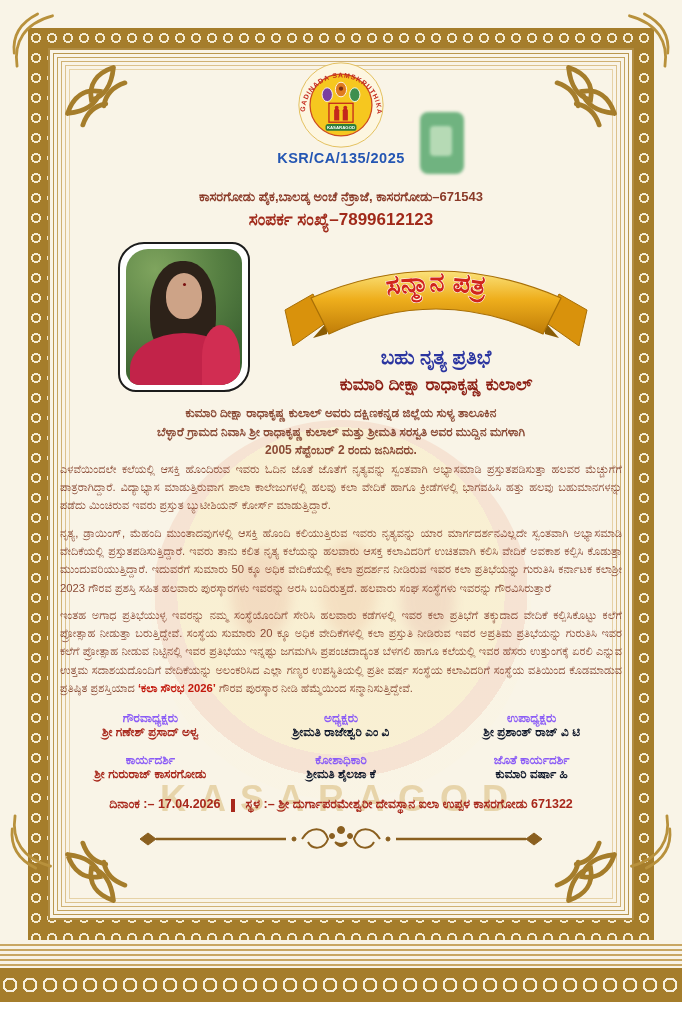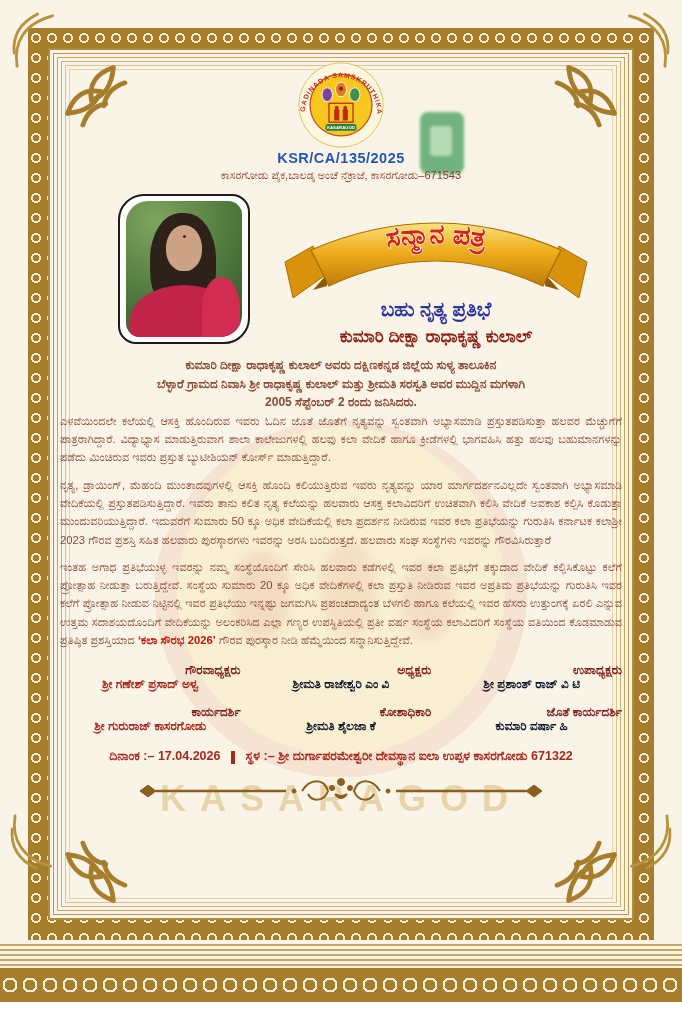--- a/index.html
+++ b/index.html
@@ -62,21 +62,21 @@
   
   .content { position:absolute; left:60px; right:60px; top:56px; bottom:112px;
           text-align:center; overflow:hidden; }
 
   .motto { font-size:13.5px; font-weight:bold; color:#2b2b7d; margin-top:14px; letter-spacing:.3px; }
 
   .emblem { margin:6px auto 0; width:86px; height:86px; display:block; }
 
   .reg-no { font-size:14.5px; font-weight:bold; color:#2456b3; margin-top:2px; letter-spacing:.5px; }
   .org-name { font-size:23px; font-weight:bold; color:#c22718; margin-top:3px; }
-  .org-address { font-size:11px; font-weight:normal; color:#8a3a28; margin-top:3px; }
+  .org-address { font-size:13px; font-weight:bold; color:#8a3a28; margin-top:23px; }
   .org-contact { font-size:17px; font-weight:bold; color:#a02a1a; margin-top:5px; }
 
   .hero-row { display:flex; align-items:flex-start; margin-top:12px; height:152px; }
   .photo-mat { margin-left:58px; background:#ffffff; padding:5px 6px;
           border:2px solid #1c1c1c; border-radius:26px 18px 26px 18px; flex:0 0 auto; }
   .photo { width:116px; height:136px; border-radius:22px 14px 22px 14px; position:relative; overflow:hidden;
           background: radial-gradient(circle at 25% 15%, #7fa45e, #567f42 45%, #3f6634 75%, #365a2d); }
   .photo .hair { position:absolute; top:12px; left:24px; width:66px; height:100px;
           background:#2d2219; border-radius:46% 46% 42% 42%; }
   .photo .face { position:absolute; top:24px; left:40px; width:36px; height:46px;
@@ -94,21 +94,21 @@
 
   .intro { margin-top:10px; font-size:12px; font-weight:bold; color:#8a4a35; line-height:1.55; }
 
   .body-paras { margin-top:0; text-align:justify; }
   .body-paras p { font-size:11.3px; color:#8a4a35; line-height:1.62; margin-bottom:9px;
           font-weight:500; text-align:justify; }
   .award-highlight { color:#c2180c; font-weight:bold; }
 
   .sign-grid { display:grid; grid-template-columns:1fr 1fr 1fr; row-gap:14px; column-gap:10px;
           margin-top:14px; }
-  .sign-cell .sig-title { font-size:12px; font-weight:bold; color:#7f1d1d;text-align:right; }
+  .sign-cell .sig-title { font-size:12px; font-weight:bold; color:#8b5cf6; }
   .sign-cell .sig-name { font-size:12px; font-weight:bold; }
   .sig-name.red { color:#a8281c; }
   .sig-name.blue { color:#0f172a; }
 
   .date-line { margin-top:16px; font-size:12.5px; font-weight:bold; color:#a8281c; }
   .date-line .sep { display:inline-block; width:4px; height:13px; background:#a8281c;
           vertical-align:middle; margin:0 7px; }
 
   .divider-wrap { margin:8px auto 0; width:430px; height:38px; }
 </style>
@@ -213,20 +213,21 @@
       <path d="M42,68 L42,56 Q45,50 48,56 L48,68 Z" fill="#c3271c"></path>
       <path d="M58,68 L58,56 Q55,50 52,56 L52,68 Z" fill="#c3271c"></path>
       <circle cx="45" cy="53" r="2.2" fill="#c3271c"></circle>
       <circle cx="55" cy="53" r="2.2" fill="#c3271c"></circle>
       <rect x="32" y="72" width="36" height="8" rx="3" fill="#2e7d3a"></rect>
       <text x="50" y="78" font-size="5" font-weight="bold" fill="#ffffff" text-anchor="middle">KASARAGOD</text>
     </svg>
 
     <div class="reg-no">KSR/CA/135/2025</div>
     <div class="org-address">ಕಾಸರಗೋಡು ಪೈಕ,ಬಾಲಡ್ಕ ಅಂಚೆ ನೆಕ್ರಾಜೆ, ಕಾಸರಗೋಡು–671543</div>
+    <div class="org-contact">ಸಂಪರ್ಕ ಸಂಖ್ಯೆ–7899612123</div>
 
     <div class="hero-row">
       <div class="photo-mat">
         <div class="photo">
           <span class="hair"></span>
           <span class="face"></span>
           <span class="bindi"></span>
           <span class="dress"></span>
           <span class="dupatta"></span>
         </div>

